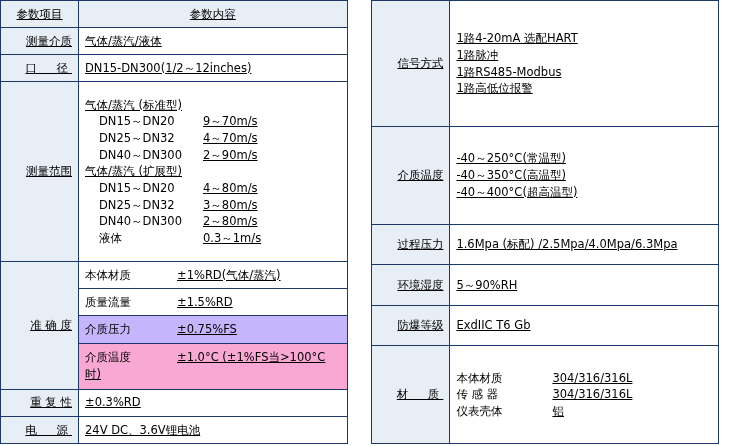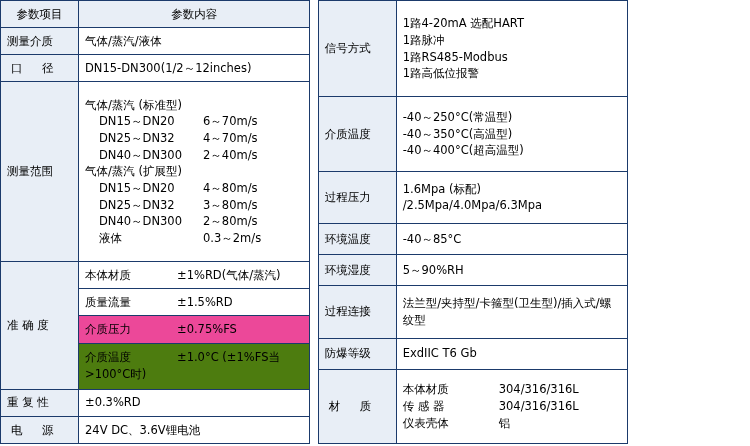--- a/index.html
+++ b/index.html
@@ -9,24 +9,25 @@
   }
   body {
     width: 750px;
     height: 446px;
     font-family: "DejaVu Sans", "Liberation Sans", sans-serif;
     color: #000000;
     overflow: hidden;
   }
   .page {
     position: relative;
-    width: 628px;
+    width: 719px;
     height: 446px;
     display: flex;
-    gap: 2px;
+    gap: 10px;
+    text-decoration: underline;
   }
   .tbl {
     border-collapse: collapse;
     table-layout: fixed;
     border: 1px solid #1b3a6b;
     background: #ffffff;
   }
   .tbl td {
     border: 1px solid #1b3a6b;
     padding: 3px 6px;
@@ -39,21 +40,21 @@
   #left-table {
     width: 368px;
     height: 444px;
   }
   #right-table {
     width: 368px;
     height: 444px;
   }
   .lbl {
     background: #e8eef6;
-    text-align: left;
+    text-align: right;
     width: 78px;
     font-size: 11.5px;
   }
   .lbl-sp {
     letter-spacing: 0.35em;
     text-indent: 0.35em;
   }
   .hdr {
     background: #e8eef6;
     text-align: center;
@@ -92,42 +93,42 @@
         <td class="val">气体/蒸汽/液体</td>
       </tr>
       <tr>
         <td class="lbl lbl-sp">口　径</td>
         <td class="val">DN15-DN300(1/2～12inches)</td>
       </tr>
       <tr>
         <td class="lbl">测量范围</td>
         <td class="val cell-pad">
           <span class="line ind-1">气体/蒸汽 (标准型)</span>
-          <span class="line ind-2"><span class="k" style="display:inline-block;min-width:104px">DN15～DN20</span><span>6～70m/s</span></span>
+          <span class="line ind-2"><span class="k" style="display:inline-block;min-width:104px">DN15～DN20</span><span>9～70m/s</span></span>
           <span class="line ind-2"><span class="k" style="display:inline-block;min-width:104px">DN25～DN32</span><span>4～70m/s</span></span>
-          <span class="line ind-2"><span class="k" style="display:inline-block;min-width:104px">DN40～DN300</span><span>2～40m/s</span></span>
+          <span class="line ind-2"><span class="k" style="display:inline-block;min-width:104px">DN40～DN300</span><span>2～90m/s</span></span>
           <span class="line ind-1">气体/蒸汽 (扩展型)</span>
           <span class="line ind-2"><span class="k" style="display:inline-block;min-width:104px">DN15～DN20</span><span>4～80m/s</span></span>
           <span class="line ind-2"><span class="k" style="display:inline-block;min-width:104px">DN25～DN32</span><span>3～80m/s</span></span>
           <span class="line ind-2"><span class="k" style="display:inline-block;min-width:104px">DN40～DN300</span><span>2～80m/s</span></span>
-          <span class="line ind-2"><span class="k" style="display:inline-block;min-width:104px">液体</span><span>0.3～2m/s</span></span>
+          <span class="line ind-2"><span class="k" style="display:inline-block;min-width:104px">液体</span><span>0.3～1m/s</span></span>
         </td>
       </tr>
       <tr>
         <td class="lbl" rowspan="4">准 确 度</td>
         <td class="val val-ind"><span class="k" style="display:inline-block;min-width:92px">本体材质</span><span>±1%RD(气体/蒸汽)</span></td>
       </tr>
       <tr>
         <td class="val val-ind"><span class="k" style="display:inline-block;min-width:92px">质量流量</span><span>±1.5%RD</span></td>
       </tr>
       <tr>
-        <td class="val val-ind" style="background:#ec4899"><span class="k" style="display:inline-block;min-width:92px">介质压力</span><span>±0.75%FS</span></td>
+        <td class="val val-ind" style="background:#c4b5fd"><span class="k" style="display:inline-block;min-width:92px">介质压力</span><span>±0.75%FS</span></td>
       </tr>
       <tr>
-        <td class="val val-ind" style="background:#4d7c0f"><span class="k" style="display:inline-block;min-width:92px">介质温度</span><span>±1.0°C (±1%FS当&gt;100°C时)</span></td>
+        <td class="val val-ind" style="background:#f9a8d4"><span class="k" style="display:inline-block;min-width:92px">介质温度</span><span>±1.0°C (±1%FS当&gt;100°C时)</span></td>
       </tr>
       <tr>
         <td class="lbl">重 复 性</td>
         <td class="val">±0.3%RD</td>
       </tr>
       <tr>
         <td class="lbl lbl-sp">电　源</td>
         <td class="val">24V DC、3.6V锂电池</td>
       </tr>
     </tbody>
@@ -156,30 +157,22 @@
           <span class="line">-40～250°C(常温型)</span>
           <span class="line">-40～350°C(高温型)</span>
           <span class="line">-40～400°C(超高温型)</span>
         </td>
       </tr>
       <tr>
         <td class="lbl">过程压力</td>
         <td class="val">1.6Mpa (标配) /2.5Mpa/4.0Mpa/6.3Mpa</td>
       </tr>
       <tr>
-        <td class="lbl">环境温度</td>
-        <td class="val">-40～85°C</td>
-      </tr>
-      <tr>
         <td class="lbl">环境湿度</td>
         <td class="val">5～90%RH</td>
-      </tr>
-      <tr>
-        <td class="lbl">过程连接</td>
-        <td class="val">法兰型/夹持型/卡箍型(卫生型)/插入式/螺纹型</td>
       </tr>
       <tr>
         <td class="lbl">防爆等级</td>
         <td class="val">ExdIIC T6 Gb</td>
       </tr>
       <tr>
         <td class="lbl lbl-sp">材　质</td>
         <td class="val cell-pad">
           <span class="line"><span style="display:inline-block;min-width:96px">本体材质</span><span>304/316/316L</span></span>
           <span class="line"><span style="display:inline-block;min-width:96px">传 感 器</span><span>304/316/316L</span></span>

